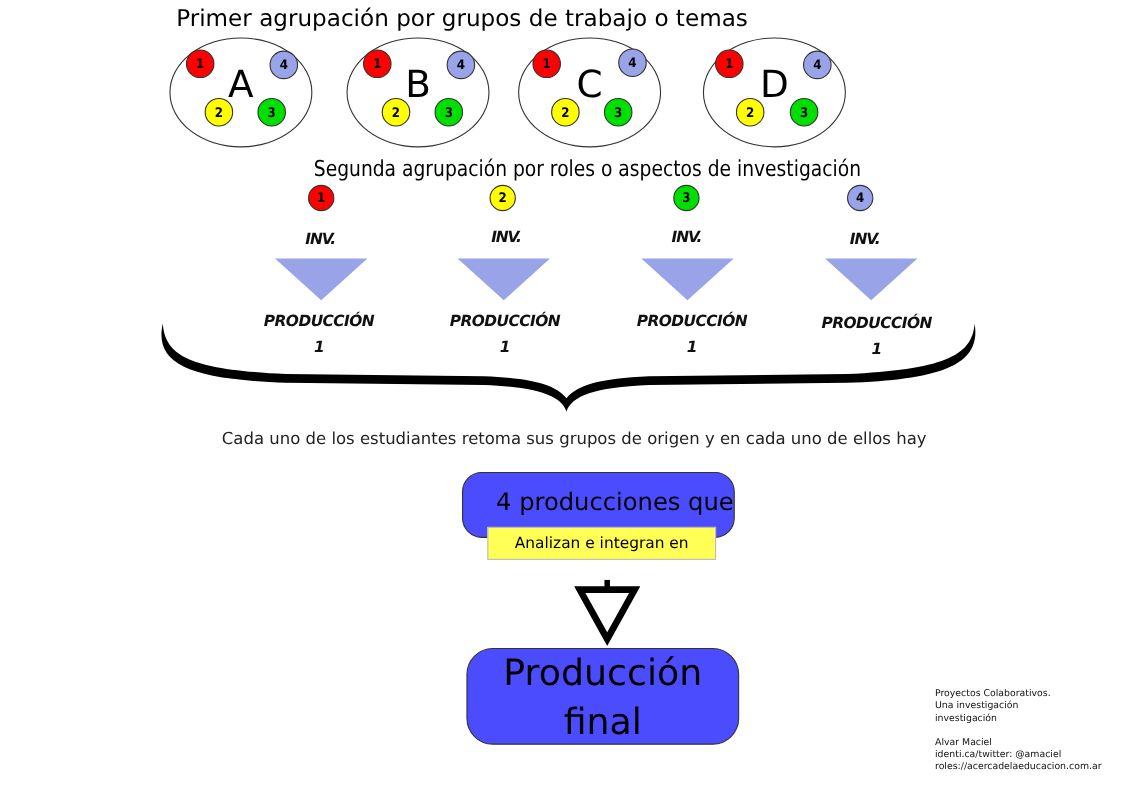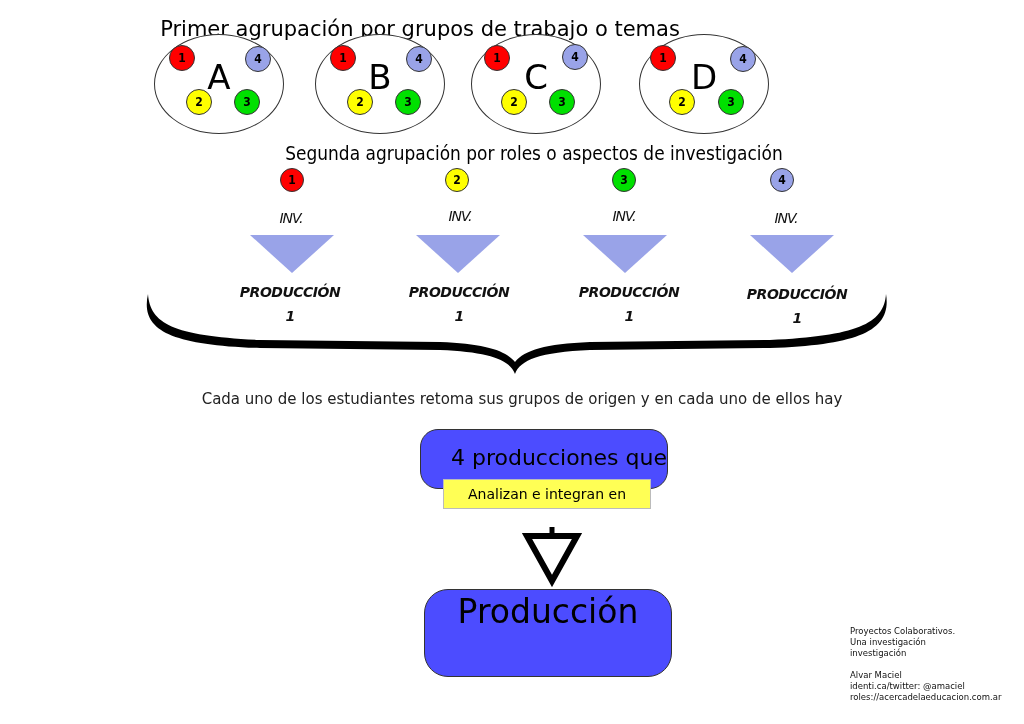--- a/index.html
+++ b/index.html
@@ -1,25 +1,25 @@
 <!DOCTYPE html>
 <html><head>
 <meta charset="utf-8">
 <style>
   html, body { margin:0; padding:0; background:#ffffff; }
   body { width:1024px; height:724px; position:relative; overflow:hidden; font-family:"DejaVu Sans", sans-serif; color:#000; }
   .abs { position:absolute; }
-  .title1 { left:0; width:840px; top:16px; text-align:center; font-size:21px; line-height:26px; }
+  .title1 { left:0; width:840px; top:4px; text-align:center; font-size:21px; line-height:26px; }
   .group { width:130px; height:100px; border:1.5px solid #333; border-radius:50%; box-sizing:border-box; background:#fff; }
   .group .letter { position:absolute; left:0; width:100%; top:22px; text-align:center; font-size:34px; line-height:40px; }
   .dot { position:absolute; width:26px; height:26px; border-radius:50%; border:1px solid #333; box-sizing:border-box; text-align:center; font-size:12px; font-weight:bold; line-height:24px; font-family:"DejaVu Sans Condensed","DejaVu Sans", sans-serif; }
   .red { background:#ff0000; } .yellow { background:#ffff00; } .green { background:#00e000; } .blue { background:#99a3e8; }
   .title2 { left:0; width:1068px; top:140px; text-align:center; font-size:20px; line-height:26px; transform:scaleX(0.85); transform-origin:534px 0; }
   .role-dot { width:24px; height:24px; line-height:22px; font-size:12px; }
-  .inv { font-style:italic; font-size:14px; font-weight:normal; color:#111; width:80px; text-align:center; letter-spacing:-1px; }
+  .inv { font-style:italic; font-size:14px; font-weight:bold; color:#111; width:80px; text-align:center; letter-spacing:-1px; }
   .tri { width:0; height:0; border-left:42px solid transparent; border-right:42px solid transparent; border-top:38px solid #99a3e8; }
   .prod { font-style:italic; font-weight:bold; font-size:14px; width:120px; text-align:center; line-height:24px; color:#111; letter-spacing:-0.5px; }
   .caption { left:0; width:1044px; top:390px; text-align:center; font-size:15px; color:#222; }
   .box4 { left:420px; top:429px; width:248px; height:60px; background:#4c4cff; border:1.5px solid #333; border-radius:18px; box-sizing:border-box; font-size:22px; line-height:56px; text-align:right; }
   .yellowbox { left:443px; top:479px; width:208px; height:30px; background:#ffff55; border:1px solid #bbb; box-sizing:border-box; font-size:14px; line-height:28px; text-align:center; }
   .boxfinal { left:424px; top:589px; width:248px; height:88px; background:#4c4cff; border:1.5px solid #333; border-radius:24px; box-sizing:border-box; font-size:33px; line-height:44px; text-align:center; padding-top:0; }
   .credits { left:850px; width:155px; top:626px; text-align:left; font-size:8.5px; line-height:11px; color:#111; }
 </style>
 </head>
 <body>
@@ -99,20 +99,21 @@
 <div class="abs box4">4 producciones que</div>
 <div class="abs yellowbox">Analizan e integran en</div>
 
 <svg class="abs" style="left:522px;top:527px;" width="60" height="60">
   <line x1="30" y1="0" x2="30" y2="8" stroke="#000" stroke-width="5"></line>
   <polygon points="5,9 55,9 30,54" fill="#fff" stroke="#000" stroke-width="6" stroke-linejoin="miter"></polygon>
 </svg>
 
 <div class="abs boxfinal">
   <div>Producción</div>
+  <div>final</div>
 </div>
 
 <div class="abs credits">
   <div>Proyectos Colaborativos.</div>
   <div>Una investigación</div>
   <div>investigación</div>
   <div style="height:11px"></div>
   <div>Alvar Maciel</div>
   <div>identi.ca/twitter: @amaciel</div>
   <div>roles://acercadelaeducacion.com.ar</div>

